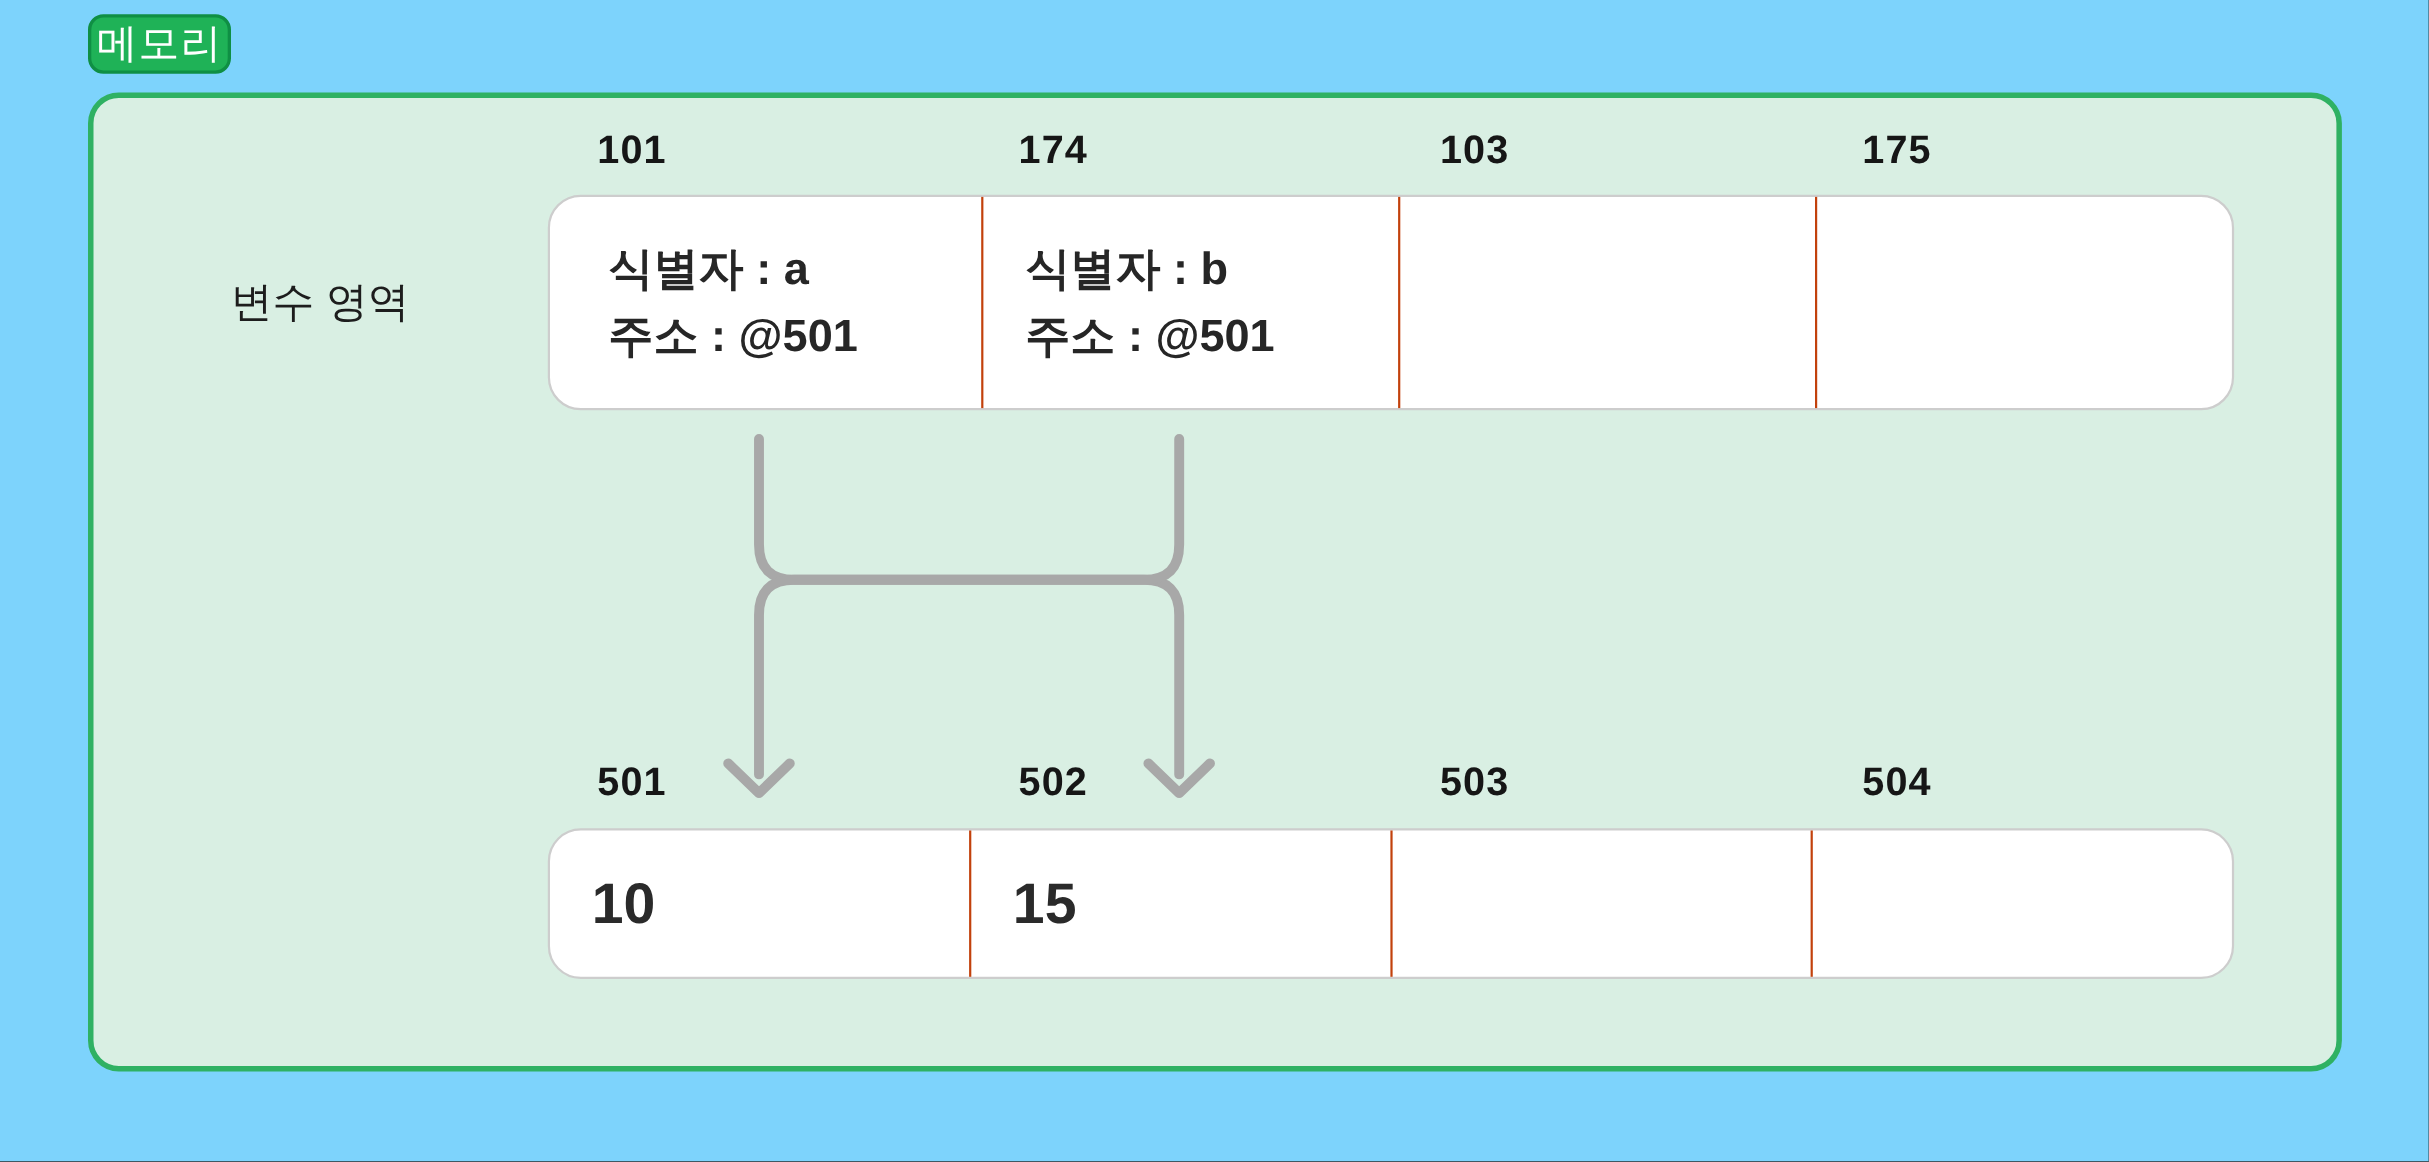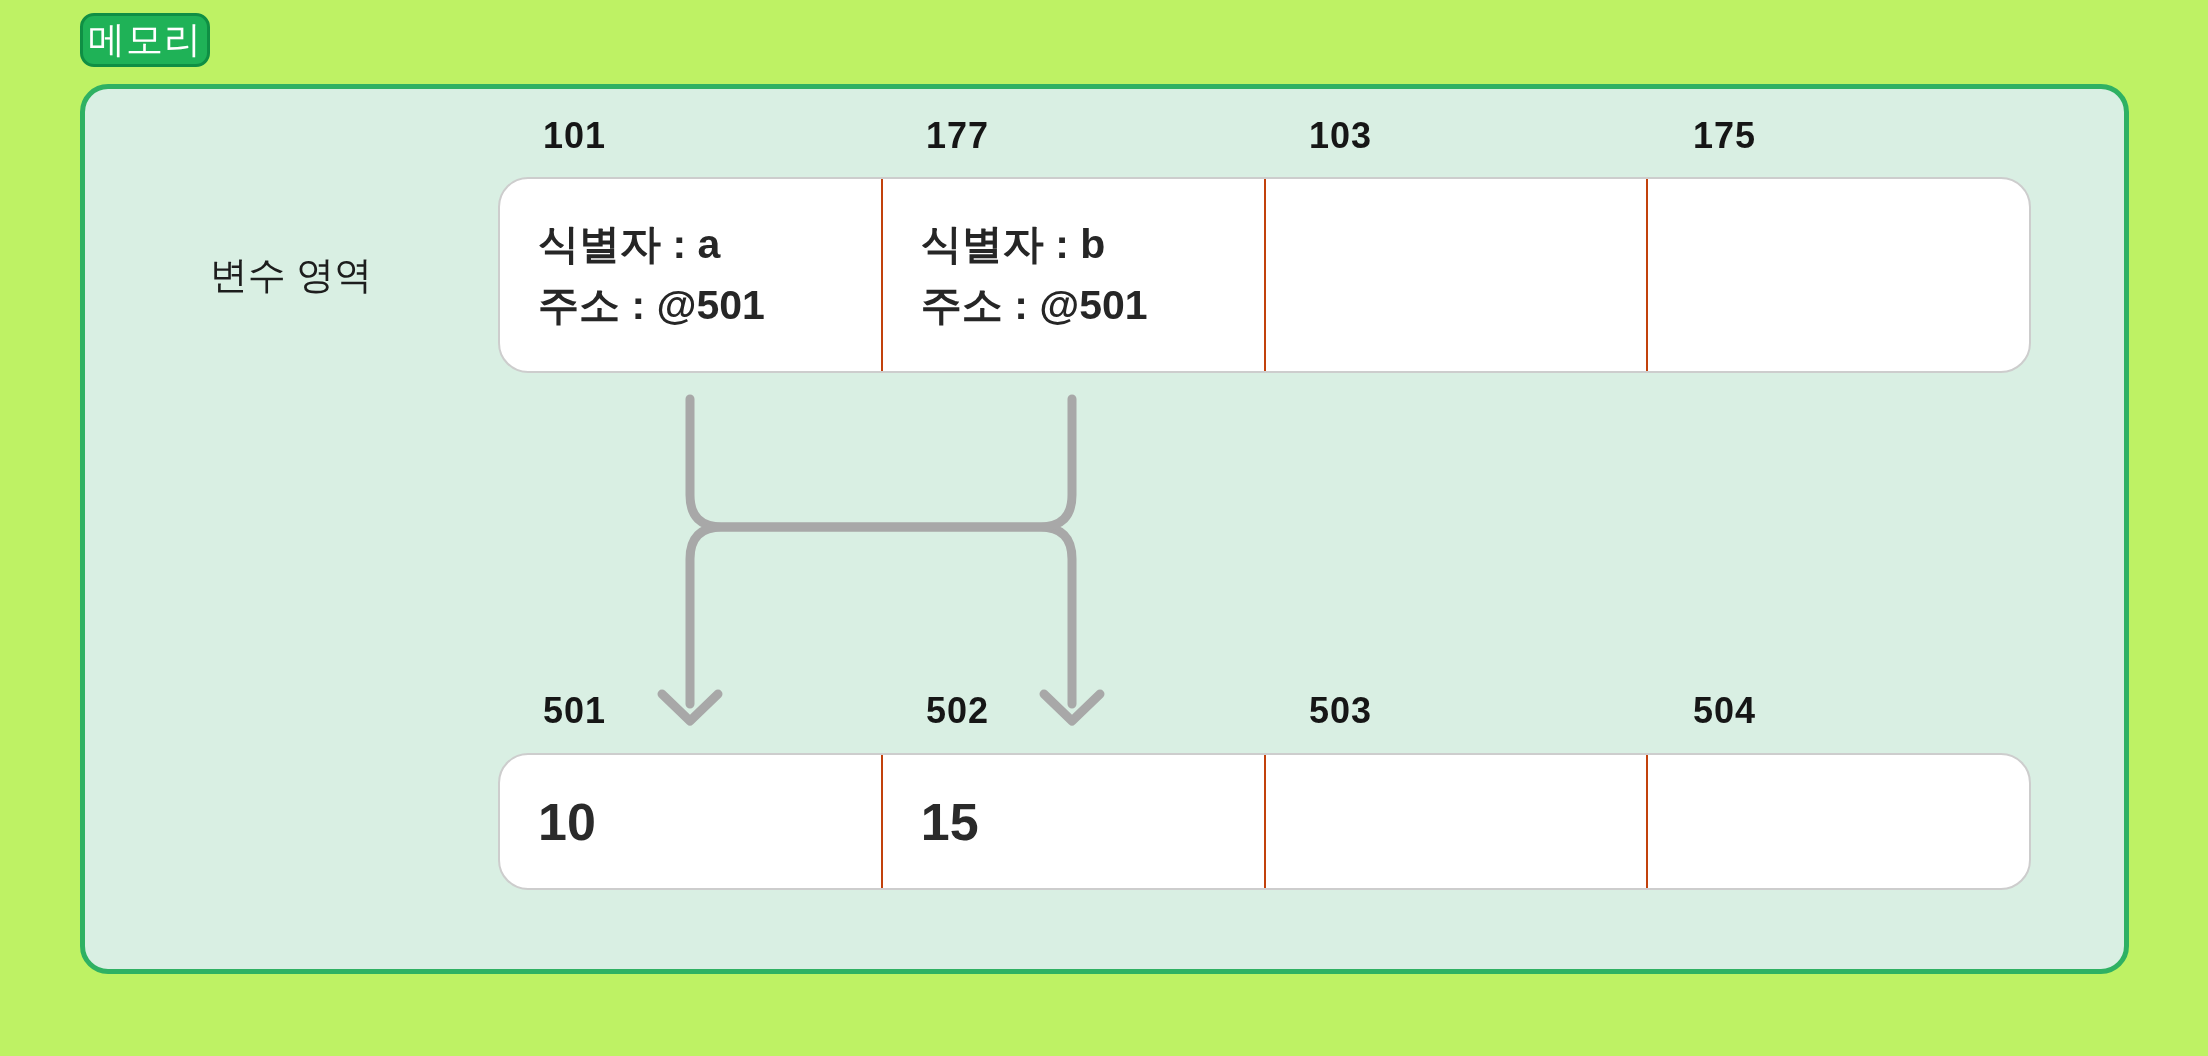--- a/index.html
+++ b/index.html
@@ -1,20 +1,20 @@
 <!DOCTYPE html>
 <html><head>
 <meta charset="utf-8">
 <style>
   html,body{
     margin:0;padding:0;background:#000;
     width:2208px;height:1056px;overflow:hidden;
     font-family:"Liberation Sans", sans-serif;
   }
-  .stage{position:relative;width:2208px;height:1056px;background:#bef264;}
+  .stage{position:relative;width:2208px;height:1056px;background:#7dd3fc;}
 
   
   .badge{
     position:absolute;left:80px;top:13px;width:130px;height:54px;
     background:#1fb257;border:3px solid #0f8f44;border-radius:14px;
     box-sizing:border-box;display:flex;align-items:center;justify-content:center;
     color:#fff;font-size:37px;letter-spacing:1px;
   }
 
   
@@ -43,21 +43,21 @@
   .addr.c2{left:913px;}
   .addr.c3{left:1296px;}
   .addr.c4{left:1680px;}
 
   
   .cellrow{
     position:absolute;left:498px;width:1533px;
     display:flex;box-sizing:border-box;
     background:#fff;border:2px solid #cdcdcd;border-radius:30px;
   }
-  .cellrow.var{top:177px;height:196px;}
+  .cellrow.var{top:177px;height:196px;padding-left:15px;}
   .cellrow.data{top:753px;height:137px;}
   .cell{
     flex:1 1 0;box-sizing:border-box;
     display:flex;flex-direction:column;justify-content:center;
     padding-left:38px;
   }
   .cell + .cell{border-left:2px solid #c2410c;}
   .cell .line{
     font-size:41px;font-weight:700;color:#262626;
     line-height:61px;white-space:nowrap;
@@ -76,21 +76,21 @@
 
   <div class="badge">
     <span>메모리</span>
   </div>
 
   <div class="panel"></div>
 
   <div class="area-label var">변수 영역</div>
 
   <div class="addr r1 c1">101</div>
-  <div class="addr r1 c2">177</div>
+  <div class="addr r1 c2">174</div>
   <div class="addr r1 c3">103</div>
   <div class="addr r1 c4">175</div>
 
   <div class="cellrow var">
     <div class="cell">
       <div class="line">식별자 : a</div>
       <div class="line">주소 : @501</div>
     </div>
     <div class="cell">
       <div class="line">식별자 : b</div>

